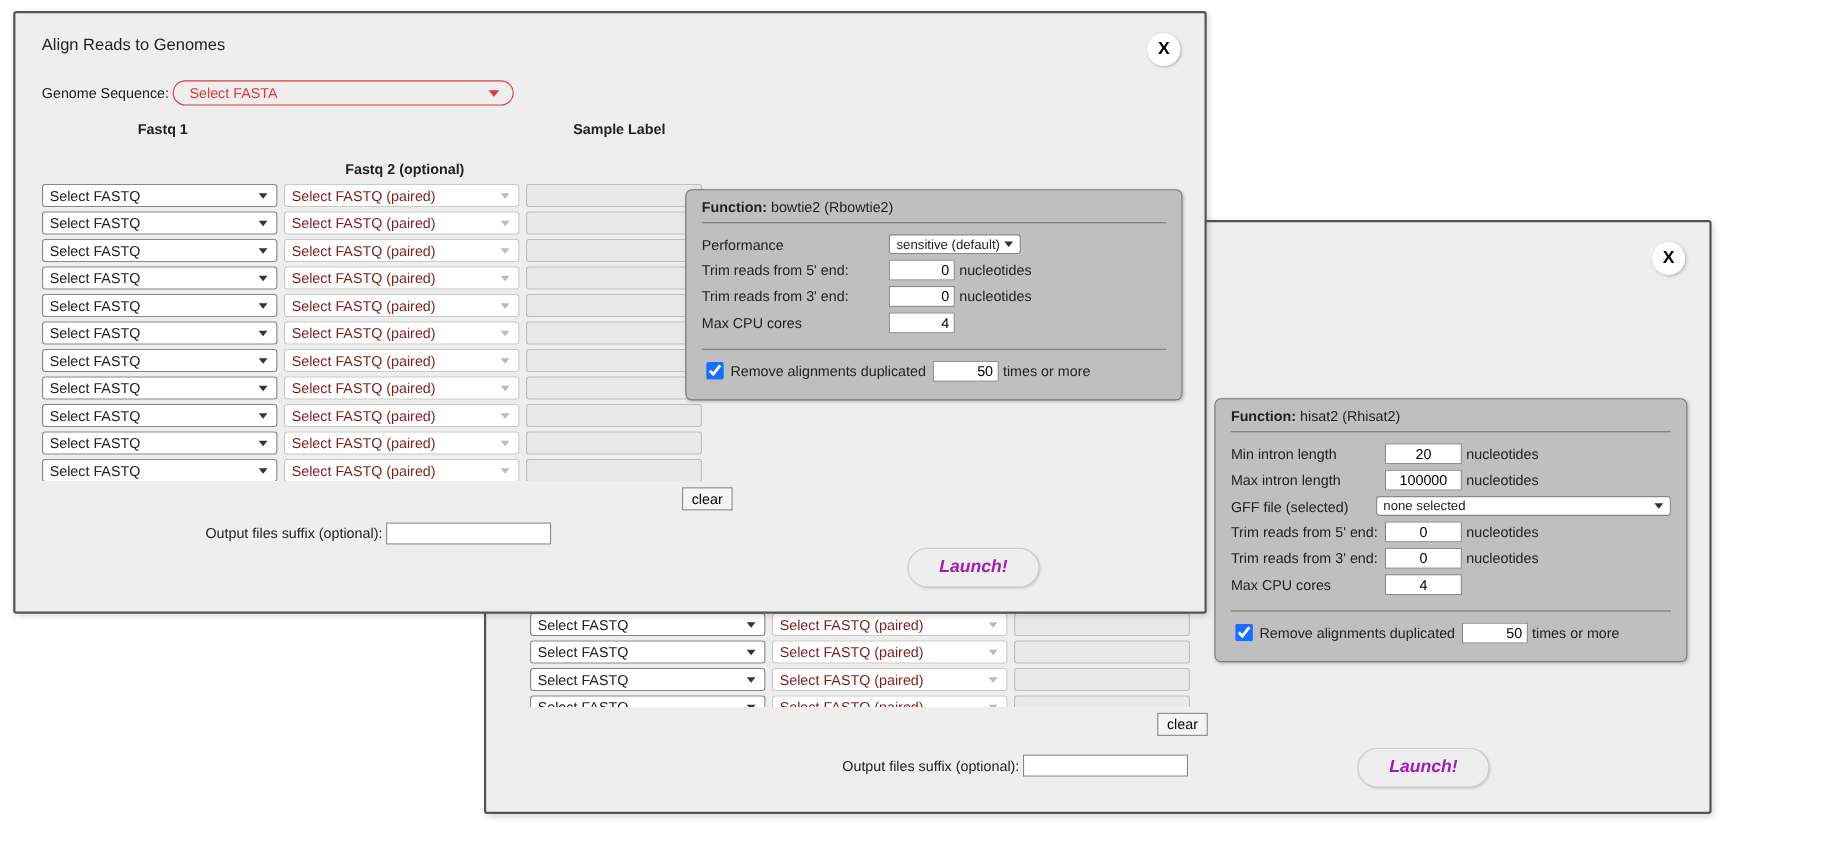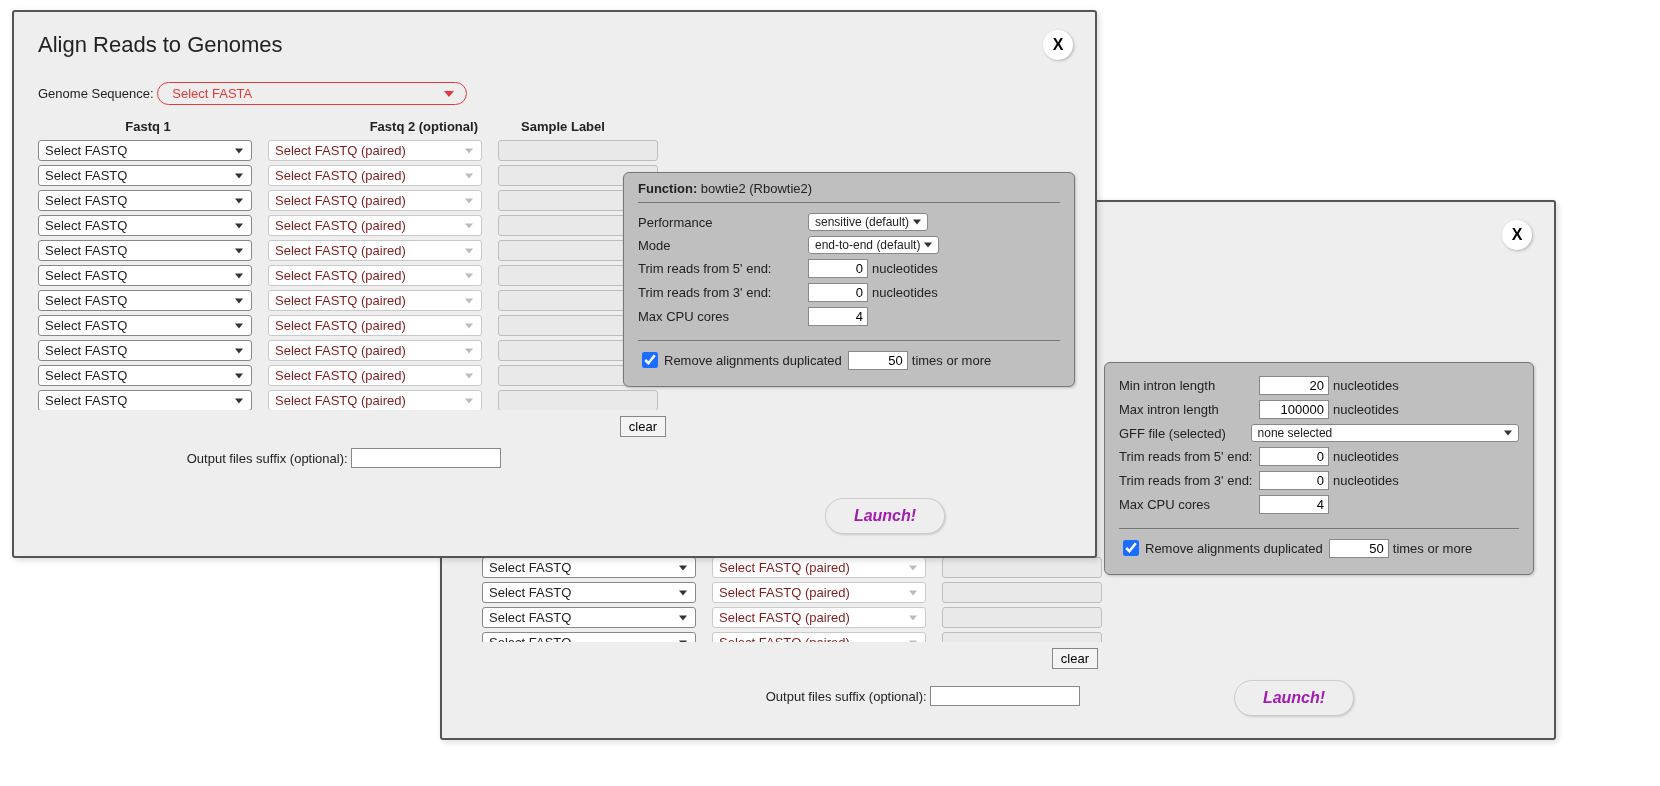--- a/index.html
+++ b/index.html
@@ -30,21 +30,21 @@
     border-radius: 50%;
     background: #fff;
     border: none;
     box-shadow: 1px 1px 3px rgba(0,0,0,0.25);
     font-size: 16px;
     font-weight: bold;
     cursor: pointer;
     line-height: 1;
   }
   .dlg-title {
-    font-size: 22px;
+    font-size: 15px;
     margin: 20px 3px 24px 24px;
   }
   .genome-row {
     margin: 0 16px 14px 24px;
   }
   .sel-fasta {
     display:inline-block;
     border:1.5px solid #e03a3a;
     color:#e03a3a;
     border-radius:14px;
@@ -61,33 +61,33 @@
     border-right:5px solid transparent;
     border-top:6px solid #e03a3a;
     transform:translateY(-50%);
   }
   .cols-head {
     display:flex;
     font-weight:bold;
     margin:0 0 6px 24px;
   }
   .col-w1 { width:220px; text-align:center; }
-  .col-w2 { width:220px; text-align:right; }
+  .col-w2 { width:220px; text-align:center;margin-top:36px; }
   .col-w3 { width:170px; text-align:center; }
   .scroll-area {
     margin-left:24px;
     width:636px;
     height:270px;
     overflow-y:scroll;
     padding-right:6px;
   }
   .scroll-area::-webkit-scrollbar { width:10px; }
   .scroll-area::-webkit-scrollbar-track { background:#e6e6e6; }
   .scroll-area::-webkit-scrollbar-thumb { background:#b5b5b5; border-radius:3px; }
-  .fastq-row { display:flex; gap:16px; margin-bottom:4px; }
+  .fastq-row { display:flex; gap:6px; margin-bottom:4px; }
   .sel-std {
     width:214px;
     border:1px solid #888;
     border-radius:3px;
     background:#fff;
     padding:2px 18px 2px 6px;
     font-size:13px;
     position:relative;
   }
   .sel-std.disabled { color:#7f1d1d; border-color:#c9c9c9; background:#fff; }
@@ -152,21 +152,21 @@
   }
   .pp-sel::after {
     content:""; position:absolute; right:6px; top:50%;
     border-left:4px solid transparent; border-right:4px solid transparent;
     border-top:5px solid #333; transform:translateY(-50%);
   }
   .pp-num {
     border:1px solid #888; background:#fff; width:60px;
     text-align:right; padding:1px 4px; font-size:13px; height:19px;
   }
-  .pp-num-wide { width:70px; }
+  .pp-num-wide { width:70px;text-align:center; }
   .pp-unit { margin-left:4px; }
   .pp-sep { border-top:1px solid #777; margin:14px 0 8px 0; }
   .chk { width:16px; height:16px; accent-color:#1a6eff; margin-right:6px; vertical-align:middle; }
   .launch-btn {
     position:absolute;
     right:150px;
     bottom:22px;
     width:120px;
     padding:8px 0;
     border-radius:18px;
@@ -218,20 +218,24 @@
     <div style="width:636px; margin-left:40px;">
       <button class="clear-btn">clear</button>
     </div>
     <div class="suffix-row">
       <span>Output files suffix (optional):</span>
       <input class="suffix-input" value="" style="">
     </div>
   </div>
 
   <div class="param-panel">
+    <div class="pp-head">
+      <b>Function:</b>
+      <span>hisat2 (Rhisat2)</span>
+    </div>
     <div class="pp-row">
       <span class="pp-label-b">Min intron length</span>
       <input class="pp-num pp-num-wide" value="20" style="">
       <span class="pp-unit">nucleotides</span>
     </div>
     <div class="pp-row">
       <span class="pp-label-b">Max intron length</span>
       <input class="pp-num pp-num-wide" value="100000" style="">
       <span class="pp-unit">nucleotides</span>
     </div>
@@ -350,24 +354,20 @@
   <div class="param-panel">
     <div class="pp-head">
       <b>Function:</b>
       <span>bowtie2 (Rbowtie2)</span>
     </div>
     <div class="pp-row">
       <span class="pp-label">Performance</span>
       <div class="pp-sel">sensitive (default)</div>
     </div>
     <div class="pp-row">
-      <span class="pp-label">Mode</span>
-      <div class="pp-sel">end-to-end (default)</div>
-    </div>
-    <div class="pp-row">
       <span class="pp-label">Trim reads from 5' end:</span>
       <input class="pp-num" value="0" style="">
       <span class="pp-unit">nucleotides</span>
     </div>
     <div class="pp-row">
       <span class="pp-label">Trim reads from 3' end:</span>
       <input class="pp-num" value="0" style="">
       <span class="pp-unit">nucleotides</span>
     </div>
     <div class="pp-row">

